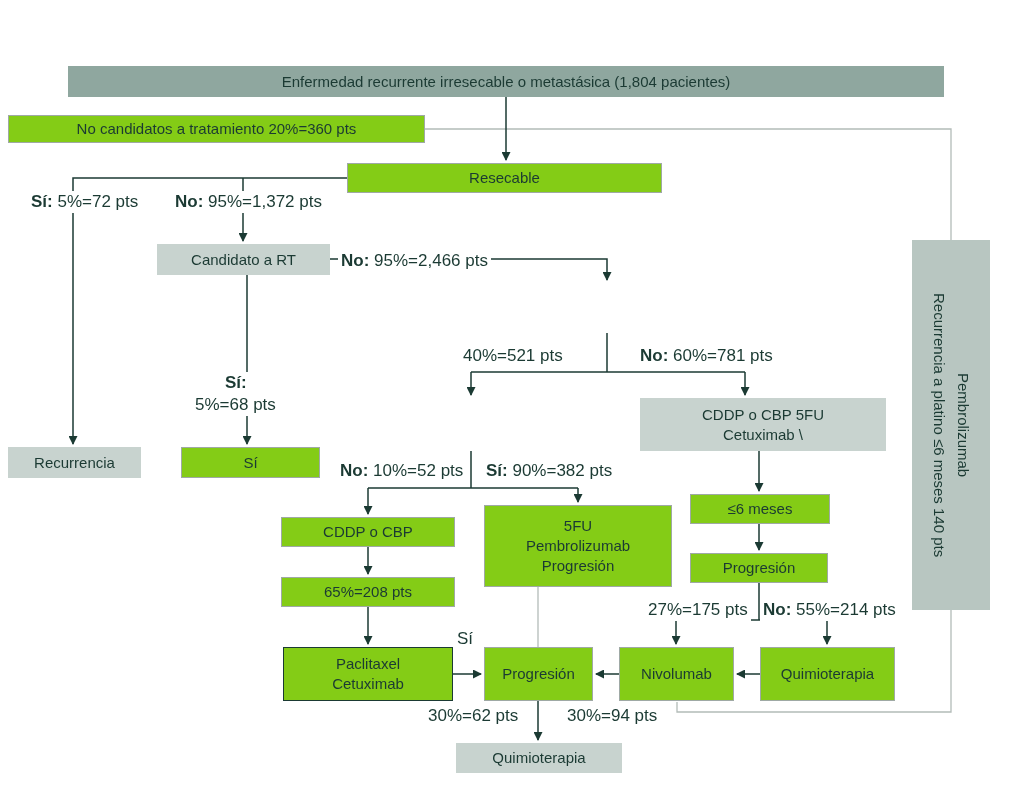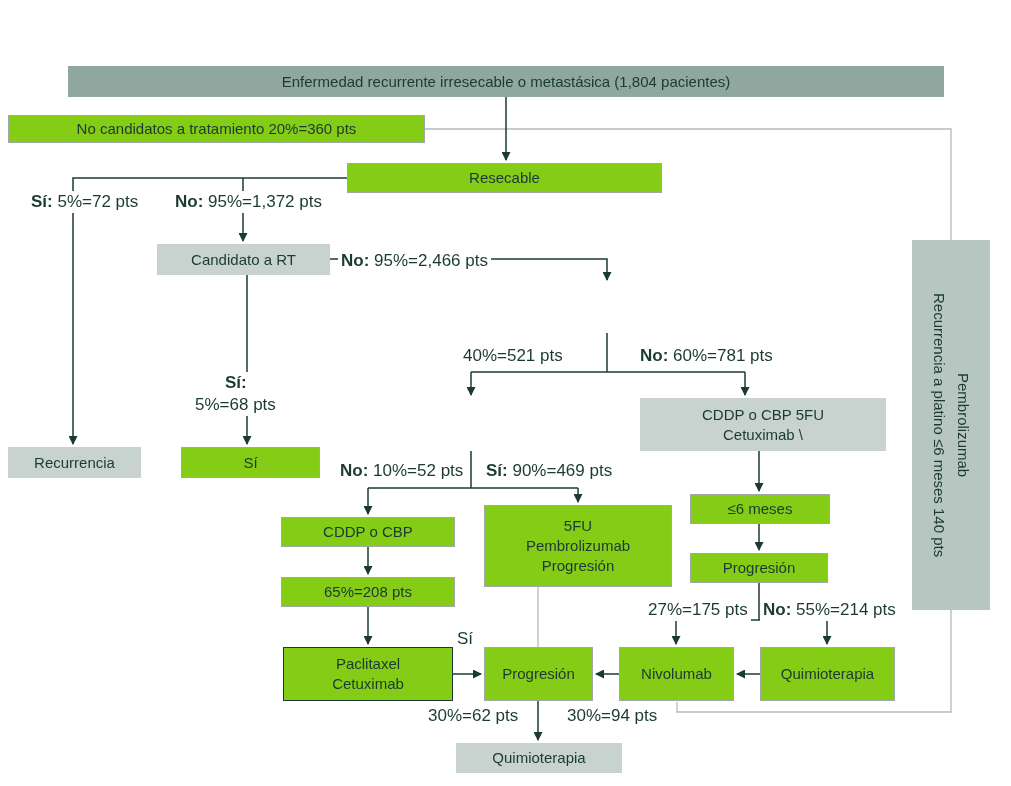--- a/index.html
+++ b/index.html
@@ -184,21 +184,21 @@
   <div class="elabel" style="left:222px;top:372px">
     <b>Sí:</b><span></span>
   </div>
   <div class="elabel" style="left:192px;top:394px">
     <b></b><span>5%=68 pts</span>
   </div>
   <div class="elabel" style="left:337px;top:460px">
     <b>No:</b><span> 10%=52 pts</span>
   </div>
   <div class="elabel" style="left:483px;top:460px">
-    <b>Sí:</b><span> 90%=469 pts</span>
+    <b>Sí:</b><span> 90%=382 pts</span>
   </div>
   <div class="elabel" style="left:645px;top:599px">
     <b></b><span>27%=175 pts</span>
   </div>
   <div class="elabel" style="left:760px;top:599px">
     <b>No:</b><span> 55%=214 pts</span>
   </div>
   <div class="elabel" style="left:454px;top:628px">
     <b></b><span>Sí</span>
   </div>

